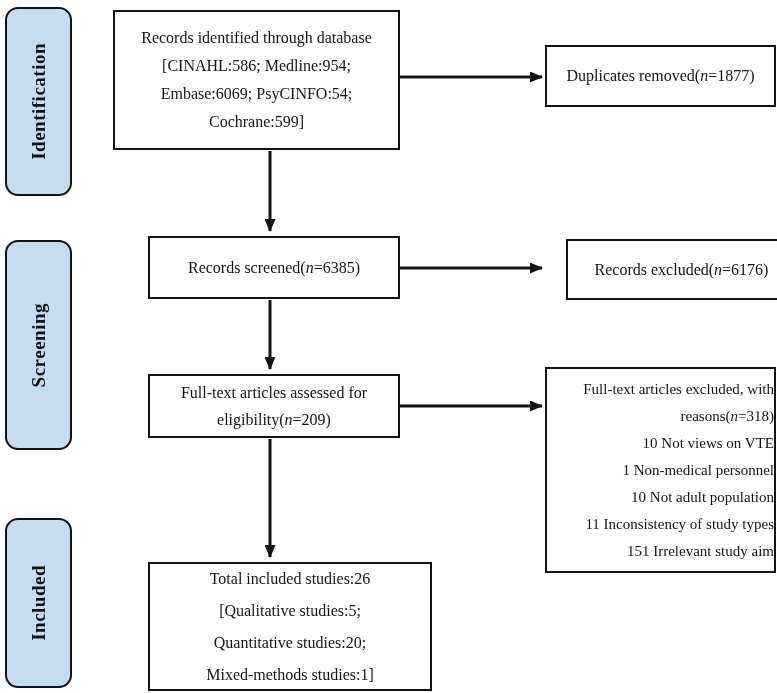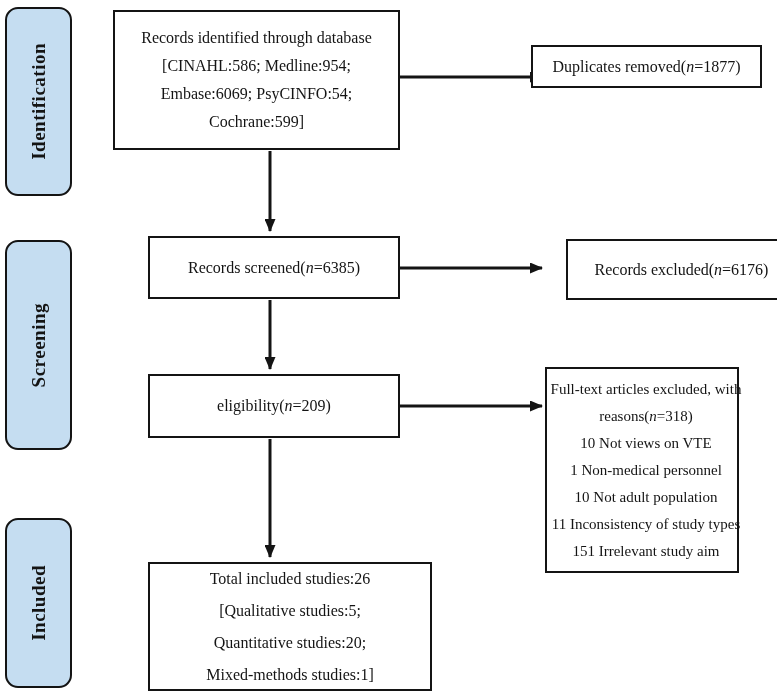--- a/index.html
+++ b/index.html
@@ -49,27 +49,27 @@
     display: flex;
     flex-direction: column;
     justify-content: center;
     align-items: center;
     text-align: left;
     font-size: 16px;
     line-height: 1.75;
   }
   .box .line { white-space: nowrap; }
   #box-identified  { left: 113px; top: 10px;  width: 287px; height: 140px; }
-  #box-duplicates  { left: 531px; top: 45px;  width: 231px; height: 43px; }
+  #box-duplicates  { left: 545px; top: 45px;  width: 231px; height: 62px; }
   #box-screened    { left: 148px; top: 236px; width: 252px; height: 63px; }
   #box-excluded    { left: 566px; top: 239px; width: 231px; height: 61px; }
   #box-fulltext    { left: 148px; top: 374px; width: 252px; height: 64px; line-height: 1.7; }
   #box-ft-excluded {
-    left: 545px; top: 367px; width: 194px; height: 206px;
-    align-items: center;
+    left: 545px; top: 367px; width: 231px; height: 206px;
+    align-items: flex-end;
     text-align: left;
     padding-left: 8px;
     font-size: 15px;
     line-height: 1.8;
   }
   #box-included    { left: 148px; top: 562px; width: 284px; height: 129px; line-height: 2.0; }
   #stage-identification { left: 5px; top: 7px;   width: 67px; height: 189px; }
   #stage-screening      { left: 5px; top: 240px; width: 67px; height: 210px; }
   #stage-included       { left: 5px; top: 518px; width: 67px; height: 170px; }
 </style>
@@ -115,20 +115,21 @@
 
   <div class="box" id="box-screened">
     <div class="line"><span>Records screened(</span><i>n</i><span>=6385)</span></div>
   </div>
 
   <div class="box" id="box-excluded">
     <div class="line"><span>Records excluded(</span><i>n</i><span>=6176)</span></div>
   </div>
 
   <div class="box" id="box-fulltext">
+    <div class="line">Full-text articles assessed for</div>
     <div class="line"><span>eligibility(</span><i>n</i><span>=209)</span></div>
   </div>
 
   <div class="box" id="box-ft-excluded">
     <div class="line">Full-text articles excluded, with</div>
     <div class="line"><span>reasons(</span><i>n</i><span>=318)</span></div>
     <div class="line">10 Not views on VTE</div>
     <div class="line">1 Non-medical personnel</div>
     <div class="line">10 Not adult population</div>
     <div class="line">11 Inconsistency of study types</div>

